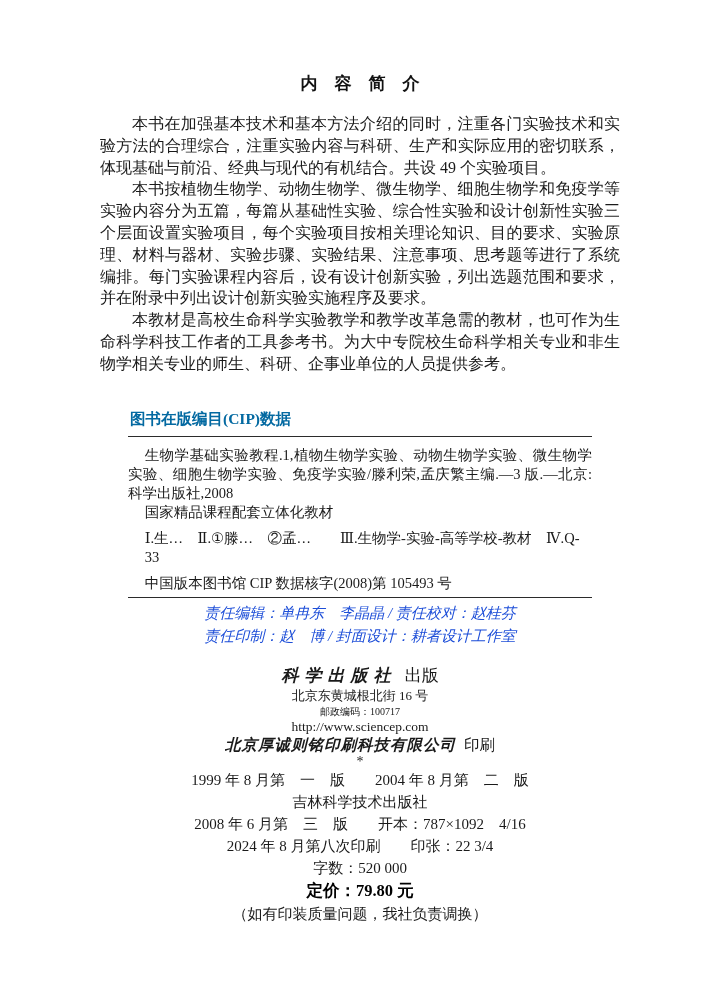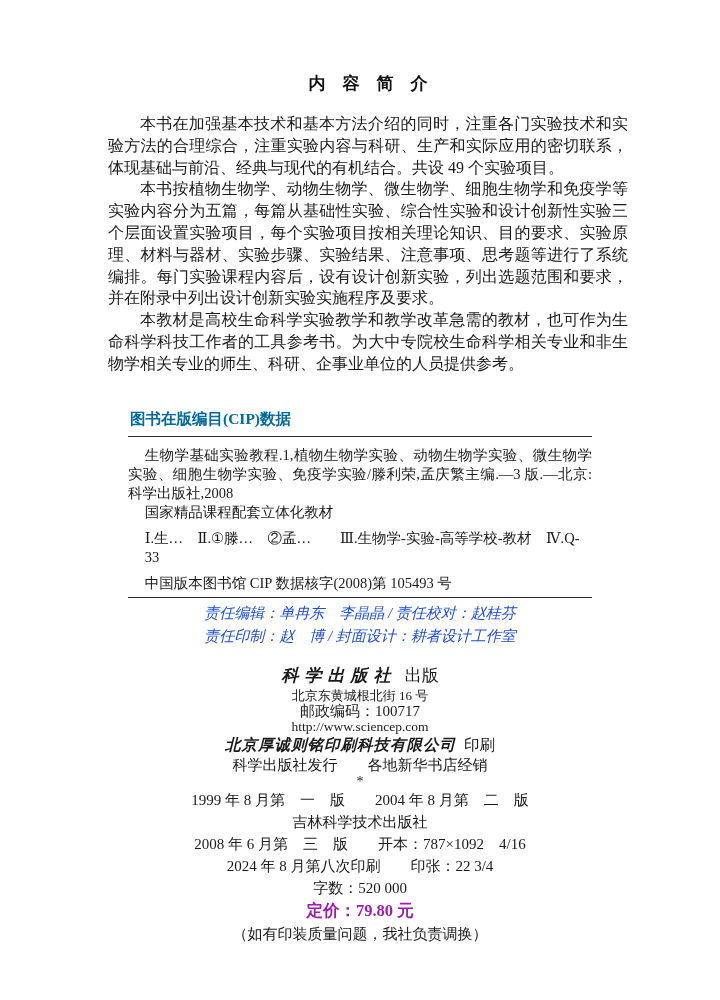--- a/index.html
+++ b/index.html
@@ -2,21 +2,21 @@
 <html><head>
 <meta charset="utf-8">
 <style>
   html,body { margin:0; padding:0; background:#ffffff; }
   .page {
     position:relative; width:720px; height:1000px; background:#ffffff;
     font-family:"Liberation Serif","DejaVu Serif",serif; color:#1a1a1a;
     overflow:hidden;
   }
   
-  .intro { position:absolute; left:100px; top:72px; width:520px;margin-left:8px; }
+  .intro { position:absolute; left:100px; top:72px; width:520px; }
   .intro h1 {
     margin:0 0 18px 0; text-align:center; font-size:17px; font-weight:bold;
     color:#111;
   }
   .intro p {
     margin:0; font-size:16px; line-height:21.8px; text-align:justify;
     text-indent:2em;
   }
   
   .cip { position:absolute; left:128px; top:407px; width:464px; }
@@ -32,28 +32,28 @@
   
   .credits { position:absolute; left:0; top:602px; width:720px; text-align:center; }
   .credits p { margin:0; font-size:15px; line-height:23px; font-style:italic; color:#1d4ed8; }
   
   .colophon { position:absolute; left:0; top:664px; width:720px; text-align:center; }
   .colophon div { margin:0; }
   .pub { font-size:17px; line-height:24px; }
   .script-name { font-style:italic; font-weight:bold; letter-spacing:6px; margin-right:4px; }
   .printer .script-name { letter-spacing:1px; }
   .addr { font-size:13px; line-height:16px; }
-  .post { font-size:15px; line-height:15px; }
+  .post { font-size:10px; line-height:15px; }
   .url  { font-size:13.5px; line-height:16px; }
   .printer { font-size:15.5px; line-height:20px; }
   .dist { font-size:15px; line-height:20px; }
   .star { font-size:14px; line-height:14px; }
   .ed   { font-size:15px; line-height:22px; }
   .wc   { font-size:15px; line-height:22px; }
-  .price{ font-size:16.5px; line-height:23px; font-weight:bold; color:#a21caf; }
+  .price{ font-size:16.5px; line-height:23px; font-weight:bold; color:#000000; }
   .note { font-size:15px; line-height:24px; }
 </style>
 </head>
 <body>
 
 <div class="page">
 
   <section class="intro">
     <h1>内　容　简　介</h1>
     <p>本书在加强基本技术和基本方法介绍的同时，注重各门实验技术和实验方法的合理综合，注重实验内容与科研、生产和实际应用的密切联系，体现基础与前沿、经典与现代的有机结合。共设 49 个实验项目。</p>
@@ -81,21 +81,20 @@
       <span class="script-name">科学出版社</span>
       <span>出版</span>
     </div>
     <div class="addr">北京东黄城根北街 16 号</div>
     <div class="post">邮政编码：100717</div>
     <div class="url">http://www.sciencep.com</div>
     <div class="printer">
       <span class="script-name">北京厚诚则铭印刷科技有限公司</span>
       <span>印刷</span>
     </div>
-    <div class="dist">科学出版社发行　　各地新华书店经销</div>
     <div class="star">*</div>
     <div class="ed">1999 年 8 月第　一　版　　2004 年 8 月第　二　版</div>
     <div class="ed">吉林科学技术出版社</div>
     <div class="ed">2008 年 6 月第　三　版　　开本：787×1092　4/16</div>
     <div class="ed">2024 年 8 月第八次印刷　　印张：22 3/4</div>
     <div class="wc">字数：520 000</div>
     <div class="price">定价：79.80 元</div>
     <div class="note">（如有印装质量问题，我社负责调换）</div>
   </section>
 

